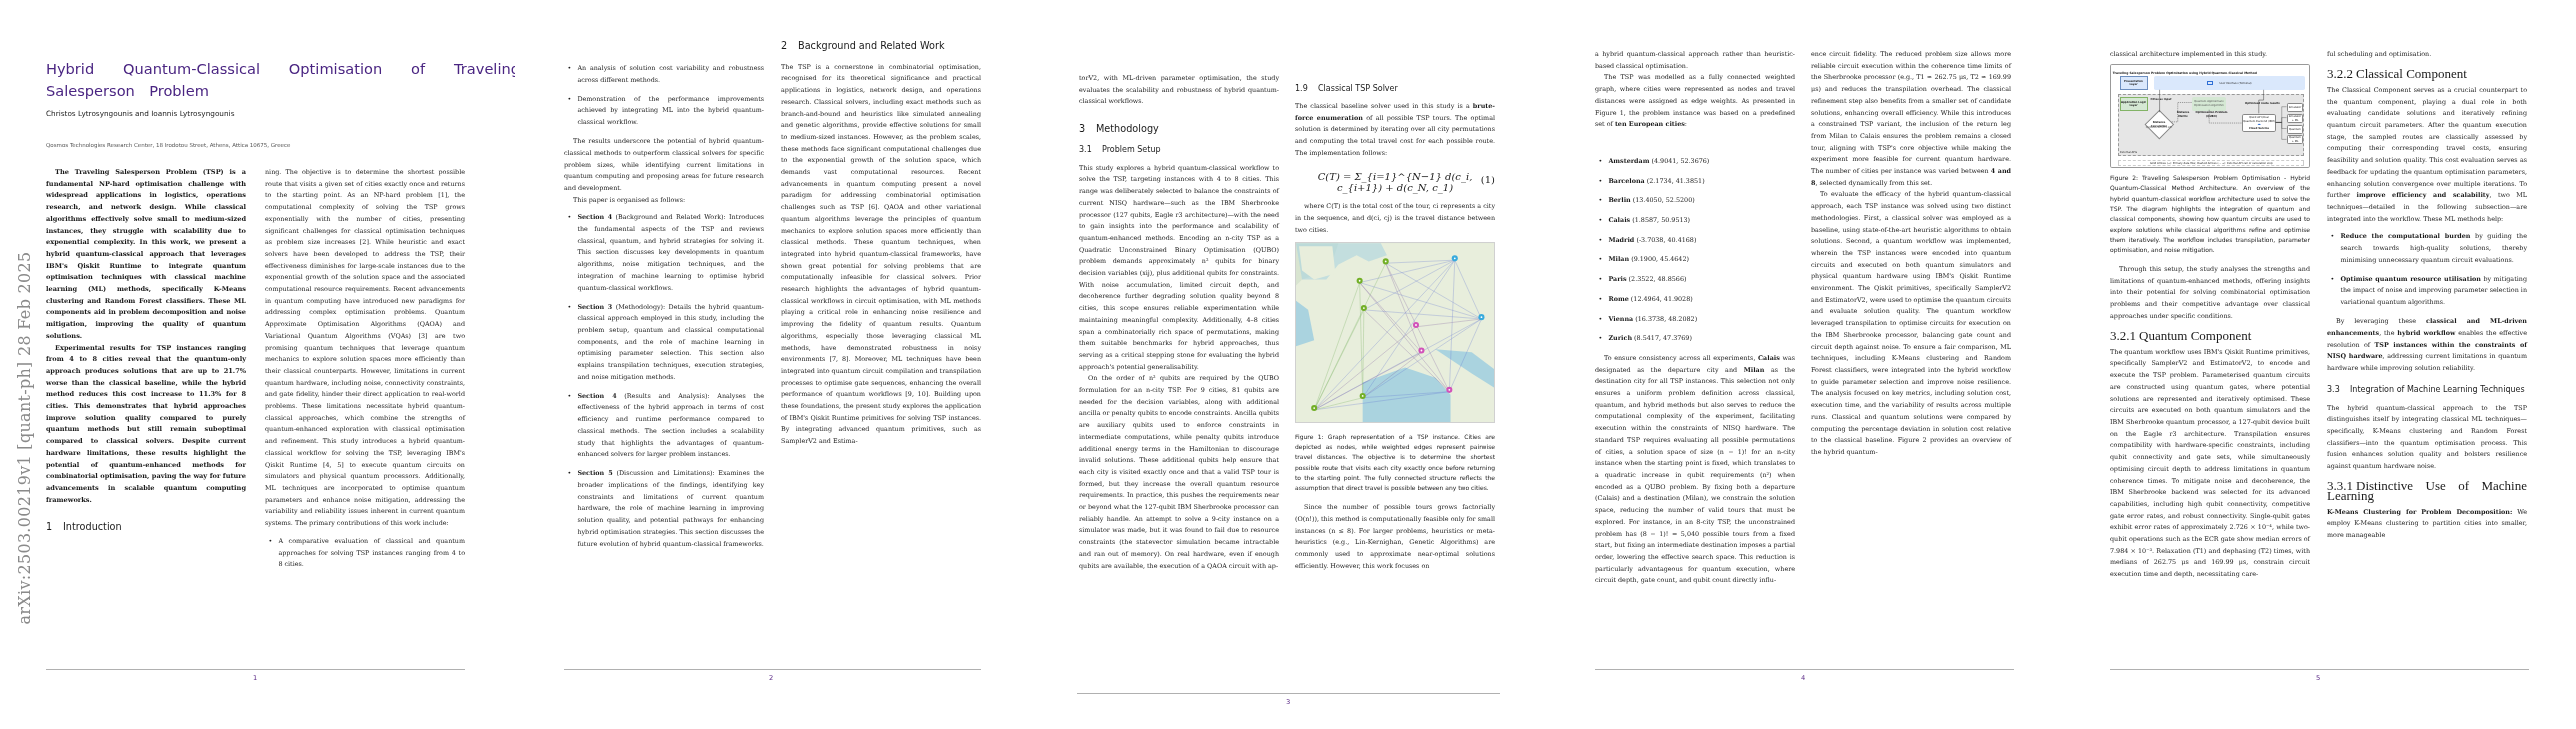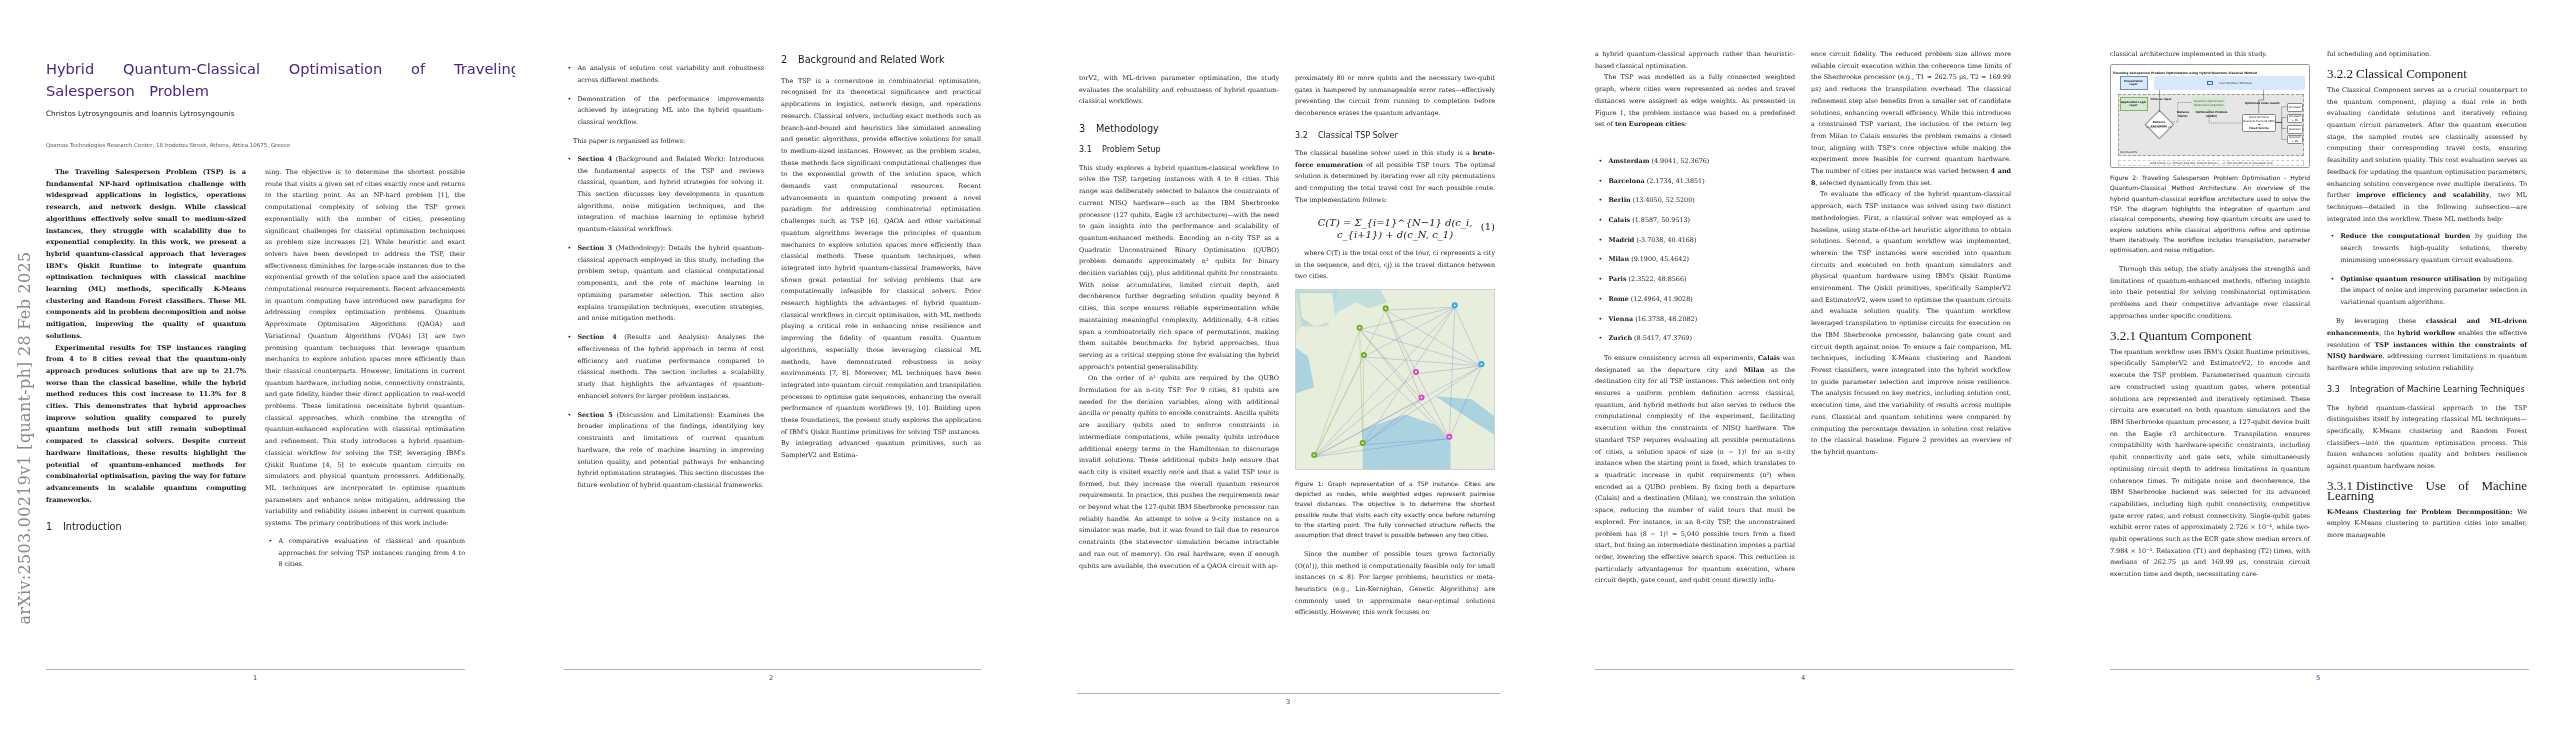--- a/index.html
+++ b/index.html
@@ -64,50 +64,50 @@
   <div class="footer-rule" style="left:46px; width:419px;"></div>
   <div class="pagenum" style="left:253px;">1</div>
 </div>
 
 <div class="page p2">
   <div class="col" style="left:49px; top:63px;">
     <ul class="bl" style="margin-top:0">
       <li>An analysis of solution cost variability and robustness across different methods.</li>
       <li>Demonstration of the performance improvements achieved by integrating ML into the hybrid quantum-classical workflow.</li>
     </ul>
+    <p>The results underscore the potential of hybrid quantum-classical methods to outperform classical solvers for specific problem sizes, while identifying current limitations in quantum computing and proposing areas for future research and development.</p>
     <p>This paper is organised as follows:</p>
     <ul class="bl">
       <li><b>Section 4</b><span> (Background and Related Work): Introduces the fundamental aspects of the TSP and reviews classical, quantum, and hybrid strategies for solving it. This section discusses key developments in quantum algorithms, noise mitigation techniques, and the integration of machine learning to optimise hybrid quantum-classical workflows.</span></li>
       <li><b>Section 3</b><span> (Methodology): Details the hybrid quantum-classical approach employed in this study, including the problem setup, quantum and classical computational components, and the role of machine learning in optimising parameter selection. This section also explains transpilation techniques, execution strategies, and noise mitigation methods.</span></li>
       <li><b>Section 4</b><span> (Results and Analysis): Analyses the effectiveness of the hybrid approach in terms of cost efficiency and runtime performance compared to classical methods. The section includes a scalability study that highlights the advantages of quantum-enhanced solvers for larger problem instances.</span></li>
       <li><b>Section 5</b><span> (Discussion and Limitations): Examines the broader implications of the findings, identifying key constraints and limitations of current quantum hardware, the role of machine learning in improving solution quality, and potential pathways for enhancing hybrid optimisation strategies. This section discusses the future evolution of hybrid quantum-classical frameworks.</span></li>
     </ul>
   </div>
 
   <div class="col" style="left:266px; top:40px;">
-    <div class="h1" style="margin-top:14px"><span class="num">2</span><span>Background and Related Work</span></div>
+    <div class="h1" style="margin-top:0"><span class="num">2</span><span>Background and Related Work</span></div>
     <p class="noindent">The TSP is a cornerstone in combinatorial optimisation, recognised for its theoretical significance and practical applications in logistics, network design, and operations research. Classical solvers, including exact methods such as branch-and-bound and heuristics like simulated annealing and genetic algorithms, provide effective solutions for small to medium-sized instances. However, as the problem scales, these methods face significant computational challenges due to the exponential growth of the solution space, which demands vast computational resources. Recent advancements in quantum computing present a novel paradigm for addressing combinatorial optimisation challenges such as TSP [6]. QAOA and other variational quantum algorithms leverage the principles of quantum mechanics to explore solution spaces more efficiently than classical methods. These quantum techniques, when integrated into hybrid quantum-classical frameworks, have shown great potential for solving problems that are computationally infeasible for classical solvers. Prior research highlights the advantages of hybrid quantum-classical workflows in circuit optimisation, with ML methods playing a critical role in enhancing noise resilience and improving the fidelity of quantum results. Quantum algorithms, especially those leveraging classical ML methods, have demonstrated robustness in noisy environments [7, 8]. Moreover, ML techniques have been integrated into quantum circuit compilation and transpilation processes to optimise gate sequences, enhancing the overall performance of quantum workflows [9, 10]. Building upon these foundations, the present study explores the application of IBM's Qiskit Runtime primitives for solving TSP instances. By integrating advanced quantum primitives, such as SamplerV2 and Estima-</p>
   </div>
 
   <div class="footer-rule" style="left:49px; width:417px;"></div>
   <div class="pagenum" style="left:254px;">2</div>
 </div>
 
 <div class="page p3">
   <div class="col" style="left:49px; top:49px;">
     <p class="noindent">torV2, with ML-driven parameter optimisation, the study evaluates the scalability and robustness of hybrid quantum-classical workflows.</p>
     <div class="h1"><span class="num">3</span><span>Methodology</span></div>
     <div class="h2"><span class="num">3.1</span><span>Problem Setup</span></div>
     <p class="noindent">This study explores a hybrid quantum-classical workflow to solve the TSP, targeting instances with 4 to 8 cities. This range was deliberately selected to balance the constraints of current NISQ hardware—such as the IBM Sherbrooke processor (127 qubits, Eagle r3 architecture)—with the need to gain insights into the performance and scalability of quantum-enhanced methods. Encoding an n-city TSP as a Quadratic Unconstrained Binary Optimisation (QUBO) problem demands approximately n² qubits for binary decision variables (xij), plus additional qubits for constraints. With noise accumulation, limited circuit depth, and decoherence further degrading solution quality beyond 8 cities, this scope ensures reliable experimentation while maintaining meaningful complexity. Additionally, 4–8 cities span a combinatorially rich space of permutations, making them suitable benchmarks for hybrid approaches, thus serving as a critical stepping stone for evaluating the hybrid approach's potential generalisability.</p>
     <p>On the order of n² qubits are required by the QUBO formulation for an n-city TSP. For 9 cities, 81 qubits are needed for the decision variables, along with additional ancilla or penalty qubits to encode constraints. Ancilla qubits are auxiliary qubits used to enforce constraints in intermediate computations, while penalty qubits introduce additional energy terms in the Hamiltonian to discourage invalid solutions. These additional qubits help ensure that each city is visited exactly once and that a valid TSP tour is formed, but they increase the overall quantum resource requirements. In practice, this pushes the requirements near or beyond what the 127-qubit IBM Sherbrooke processor can reliably handle. An attempt to solve a 9-city instance on a simulator was made, but it was found to fail due to resource constraints (the statevector simulation became intractable and ran out of memory). On real hardware, even if enough qubits are available, the execution of a QAOA circuit with ap-</p>
   </div>
 
   <div class="col" style="left:265px; top:49px;">
-    <p class="noindent">proximately 80 or more qubits and the necessary two-qubit gates is hampered by unmanageable error rates—effectively preventing the circuit from running to completion before decoherence erases the quantum advantage.</p>
-    <div class="h2"><span class="num">3.2</span><span>Classical TSP Solver</span></div>
+    <div class="h2"><span class="num">1.9</span><span>Classical TSP Solver</span></div>
     <p class="noindent"><span>The classical baseline solver used in this study is a </span><b>brute-force enumeration</b><span> of all possible TSP tours. The optimal solution is determined by iterating over all city permutations and computing the total travel cost for each possible route. The implementation follows:</span></p>
     <div class="equation">
       <span>C(T) = Σ_{i=1}^{N−1} d(c_i, c_{i+1}) + d(c_N, c_1)</span>
       <span class="eqn">(1)</span>
     </div>
     <p>where C(T) is the total cost of the tour, ci represents a city in the sequence, and d(ci, cj) is the travel distance between two cities.</p>
     <div class="figure-map">
       <svg width="200" height="181" viewBox="0 0 330 298">
         <rect width="330" height="298" fill="#e8eedc"></rect>
         <path d="M0,0 L70,0 L60,30 L40,50 L10,60 L0,70 Z" fill="#d8e4d0"></path>

